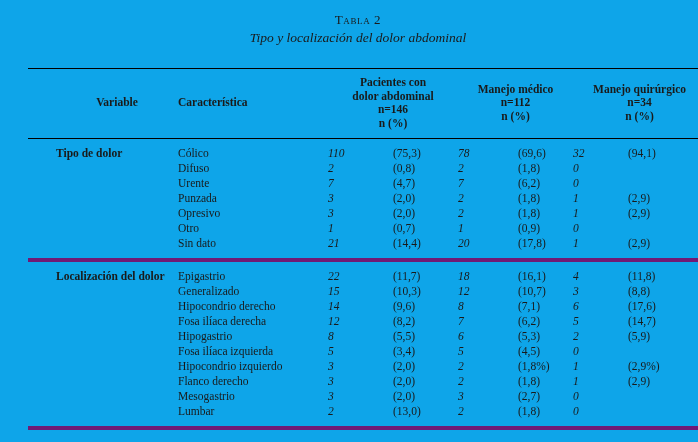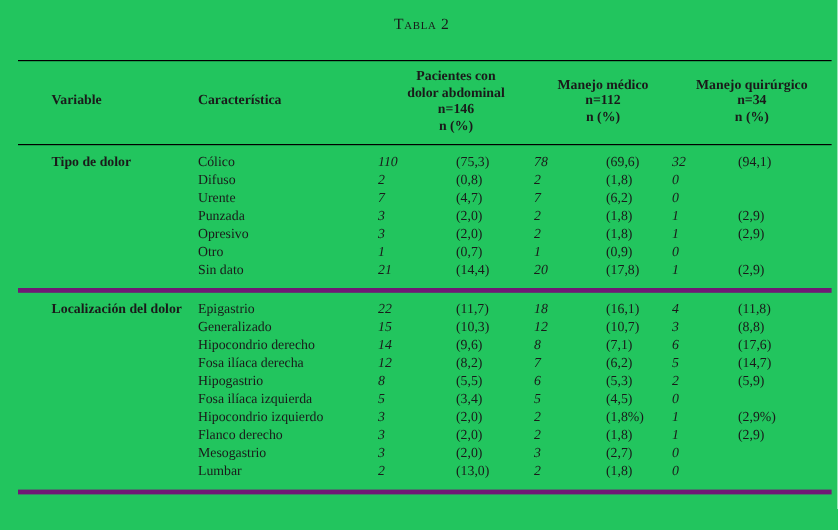--- a/index.html
+++ b/index.html
@@ -4,22 +4,22 @@
 <style>
   html, body {
     margin: 0;
     padding: 0;
     background: #ffffff;
   }
   .page {
     width: 698px;
     height: 442px;
     box-sizing: border-box;
-    padding: 12px 10px 0 15px;
-    background: #22c55e;
+    padding: 12px 10px 0 28px;
+    background: #0ea5e9;
     color: #1a1a1a;
     font-family: "Liberation Serif", "DejaVu Serif", serif;
     overflow: hidden;
   }
   .title {
     text-align: center;
     font-variant: small-caps;
     font-size: 13px;
     letter-spacing: 0.6px;
     line-height: 16px;
@@ -42,21 +42,21 @@
   thead {
     border-bottom: 1px solid #000;
   }
   th {
     font-weight: bold;
     vertical-align: middle;
     padding: 7px 0 8px 0;
     line-height: 13.5px;
   }
   th.h-left {
-    text-align: left;
+    text-align: center;
     padding-left: 28px;
   }
   th.h-carac {
     text-align: left;
     padding-left: 0;
   }
   th.h-group {
     text-align: center;
     white-space: pre-line;
   }
@@ -84,20 +84,21 @@
     margin-left: 40px;
   }
   tbody.section tr:first-child td { padding-top: 7px; }
   tbody.section tr:last-child td { padding-bottom: 7px; }
 </style>
 </head>
 <body>
 
 <div class="page">
   <div class="title">Tabla 2</div>
+  <div class="subtitle">Tipo y localización del dolor abdominal</div>
 
   <table class="t" id="main-table">
     <colgroup>
       <col style="width:150px">
       <col style="width:150px">
       <col style="width:60px">
       <col style="width:70px">
       <col style="width:55px">
       <col style="width:60px">
       <col style="width:50px">

